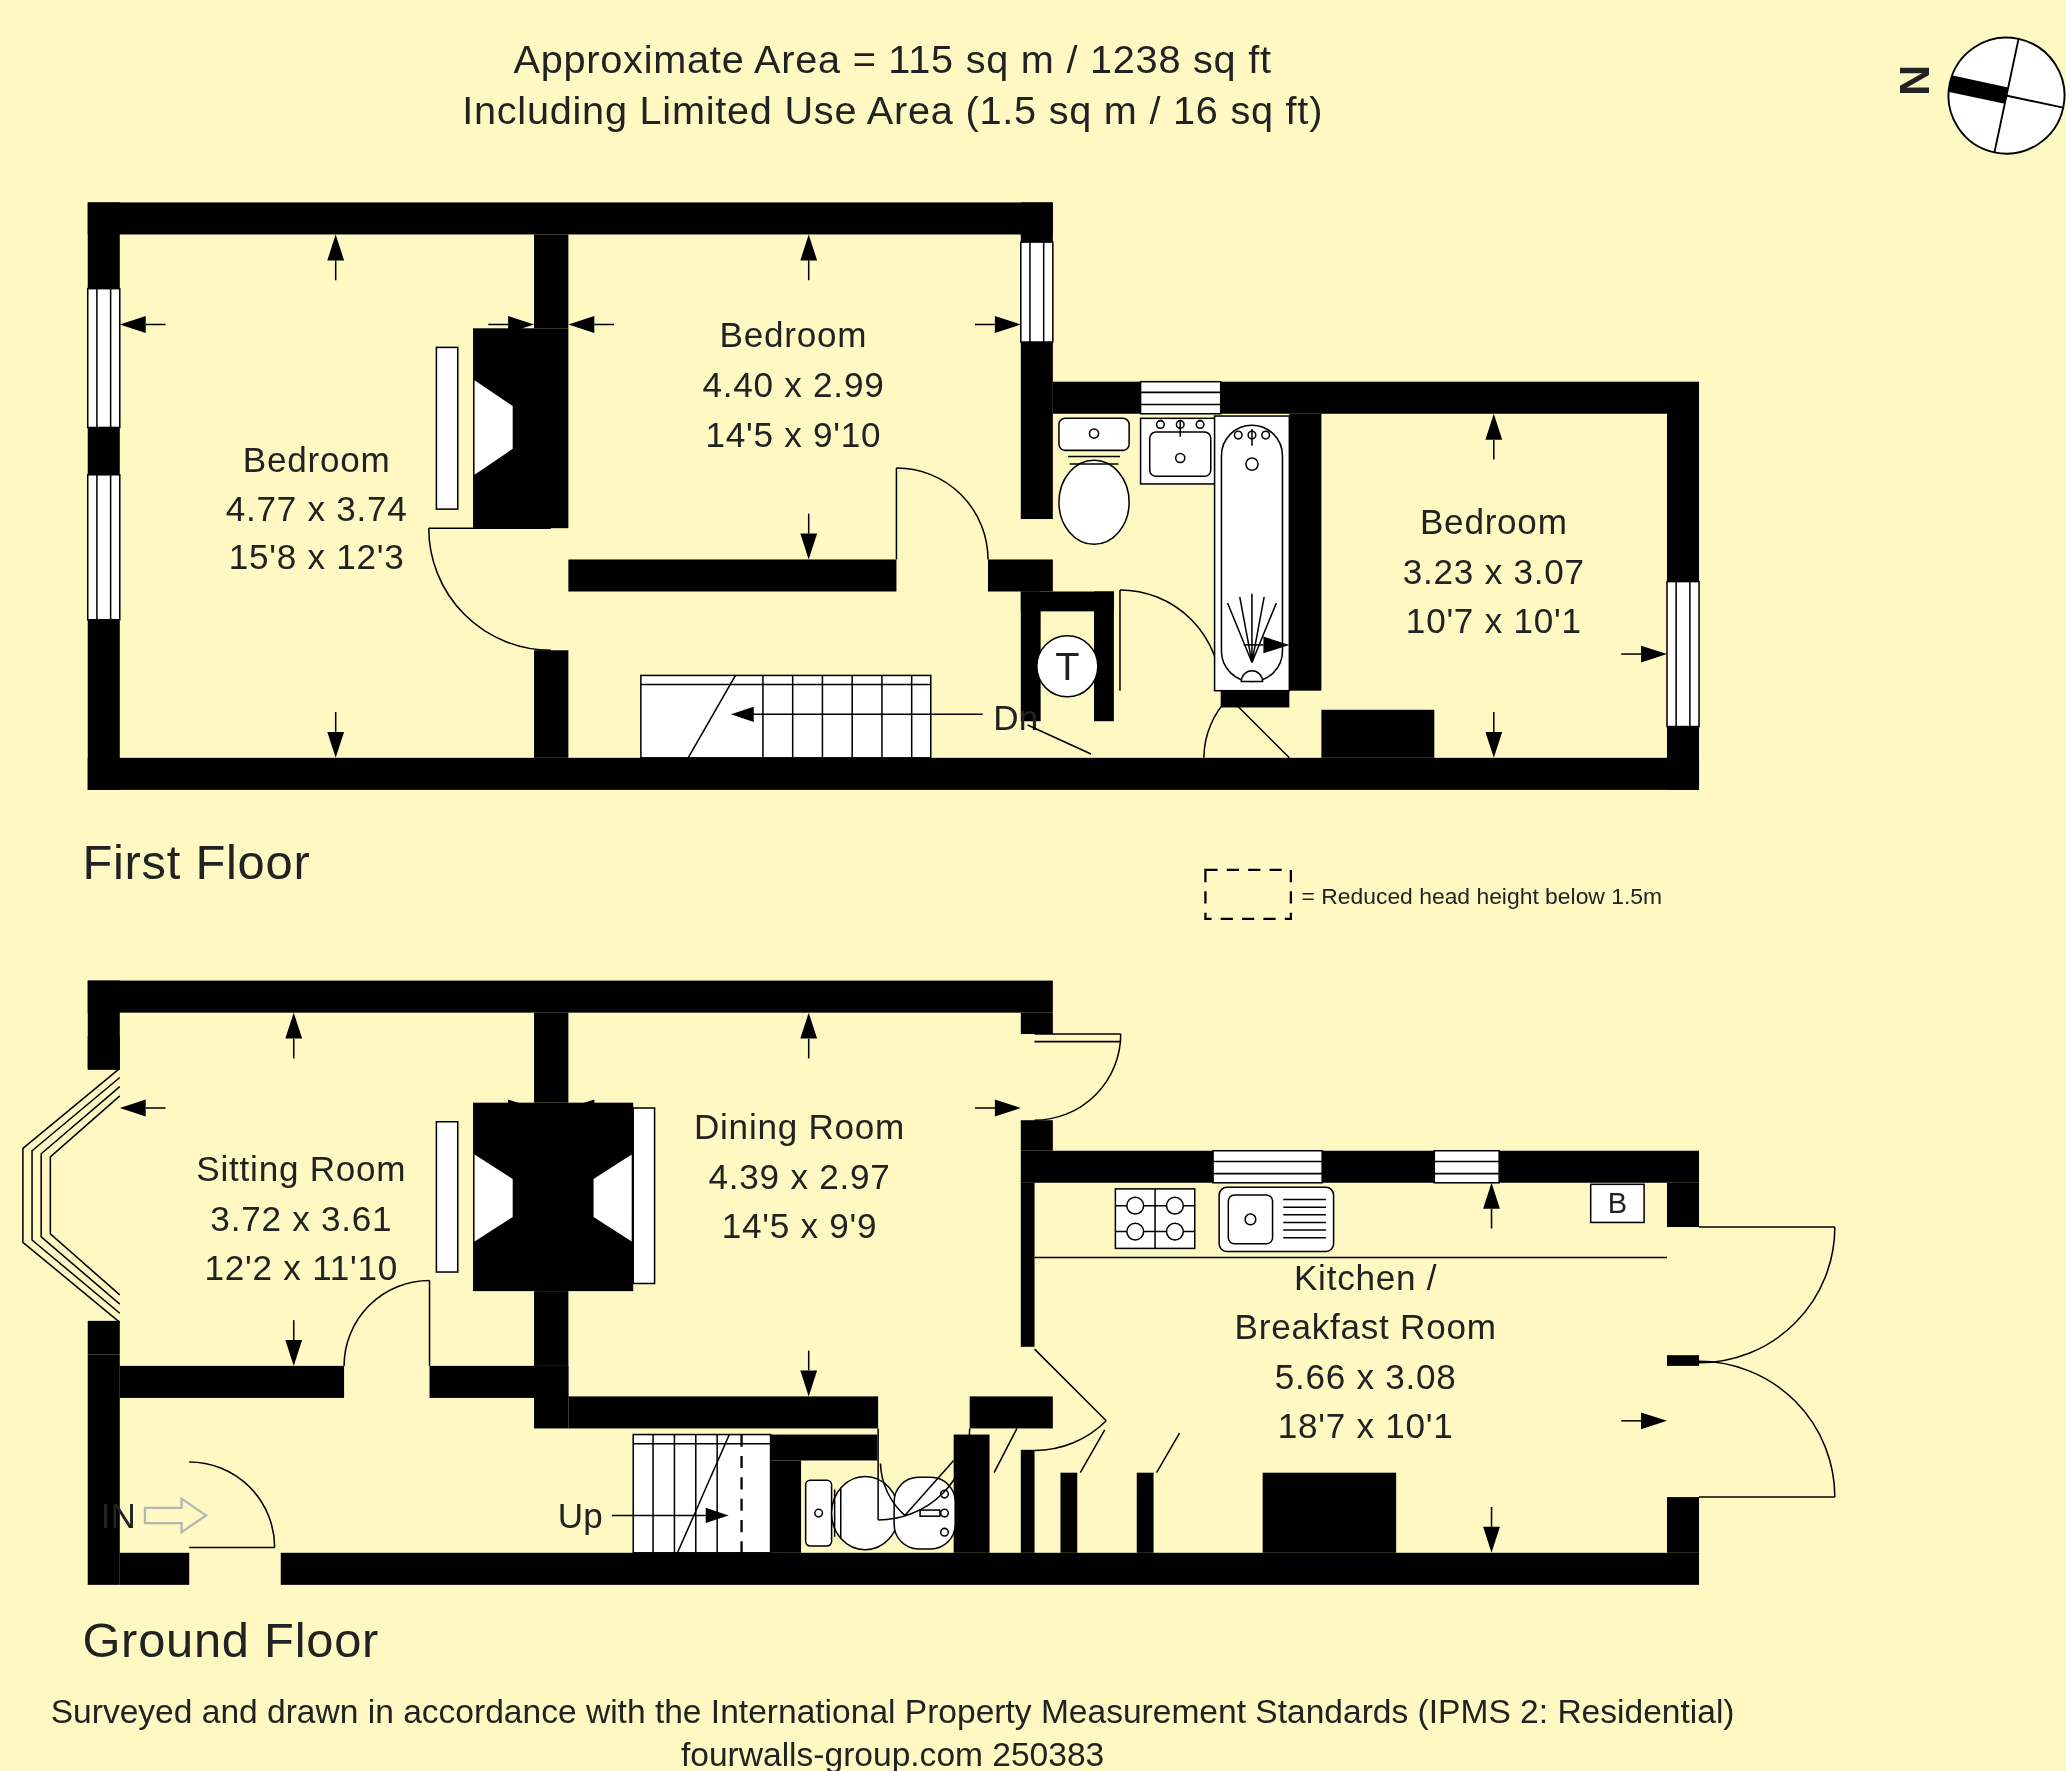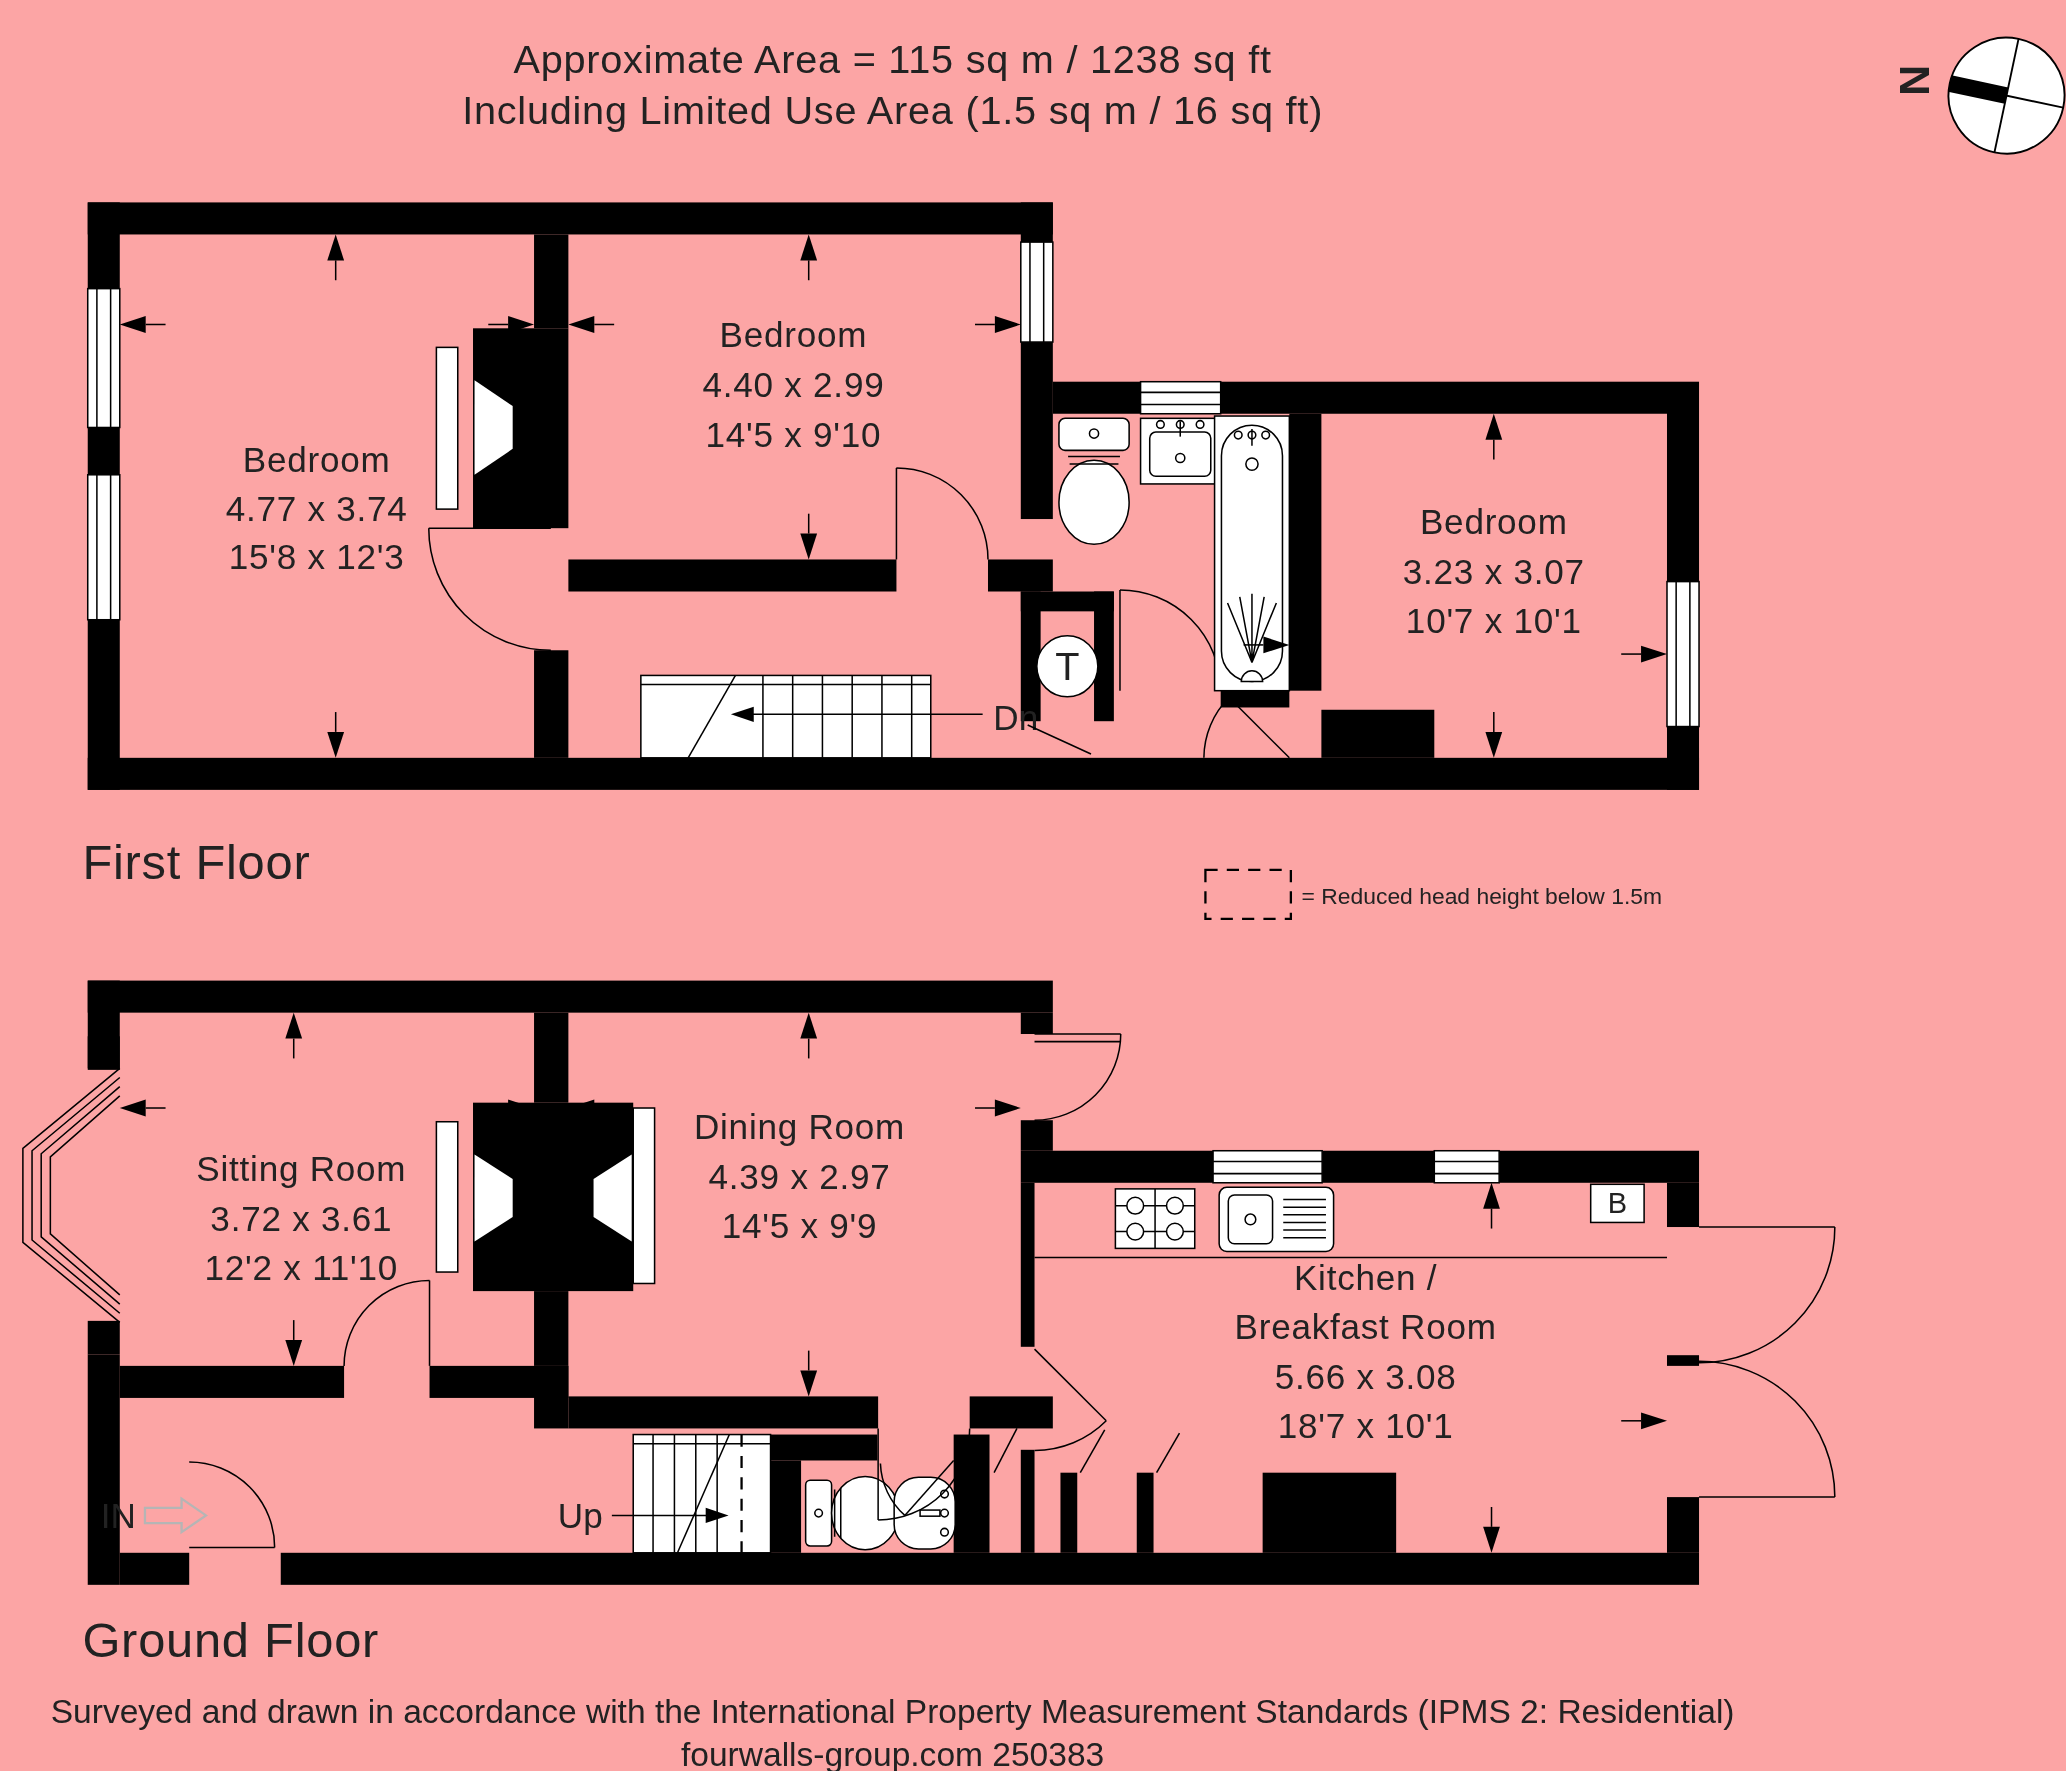--- a/index.html
+++ b/index.html
@@ -1,17 +1,17 @@
 <!DOCTYPE html>
 <html style="font-size:12.2px"><head>
 <meta charset="utf-8">
 <style>
   html,body{margin:0;padding:0;background:#fff;}
   body{font-family:"Liberation Sans", sans-serif;}
-  .plan-wrap{width:2066px;height:1772px;position:relative;background:#fca5a5;}
+  .plan-wrap{width:2066px;height:1772px;position:relative;background:#fef9c3;}
   svg{display:block;}
   .w{fill:#000;stroke:none;}
   .ln2{fill:none;stroke:#000;stroke-width:2;}
   .lnd{fill:none;stroke:#000;stroke-width:3;stroke-dasharray:16 12;}
   .fx2{fill:#fff;stroke:#000;stroke-width:2;}
   .win{fill:#fff;stroke:#000;stroke-width:2;}
   .tri{fill:#000;stroke:none;}
   .arrow-outline{fill:none;stroke:#b5b5b5;stroke-width:3;}
   text{fill:#222;}
   .room-name{font-size:46px;letter-spacing:1px;}

